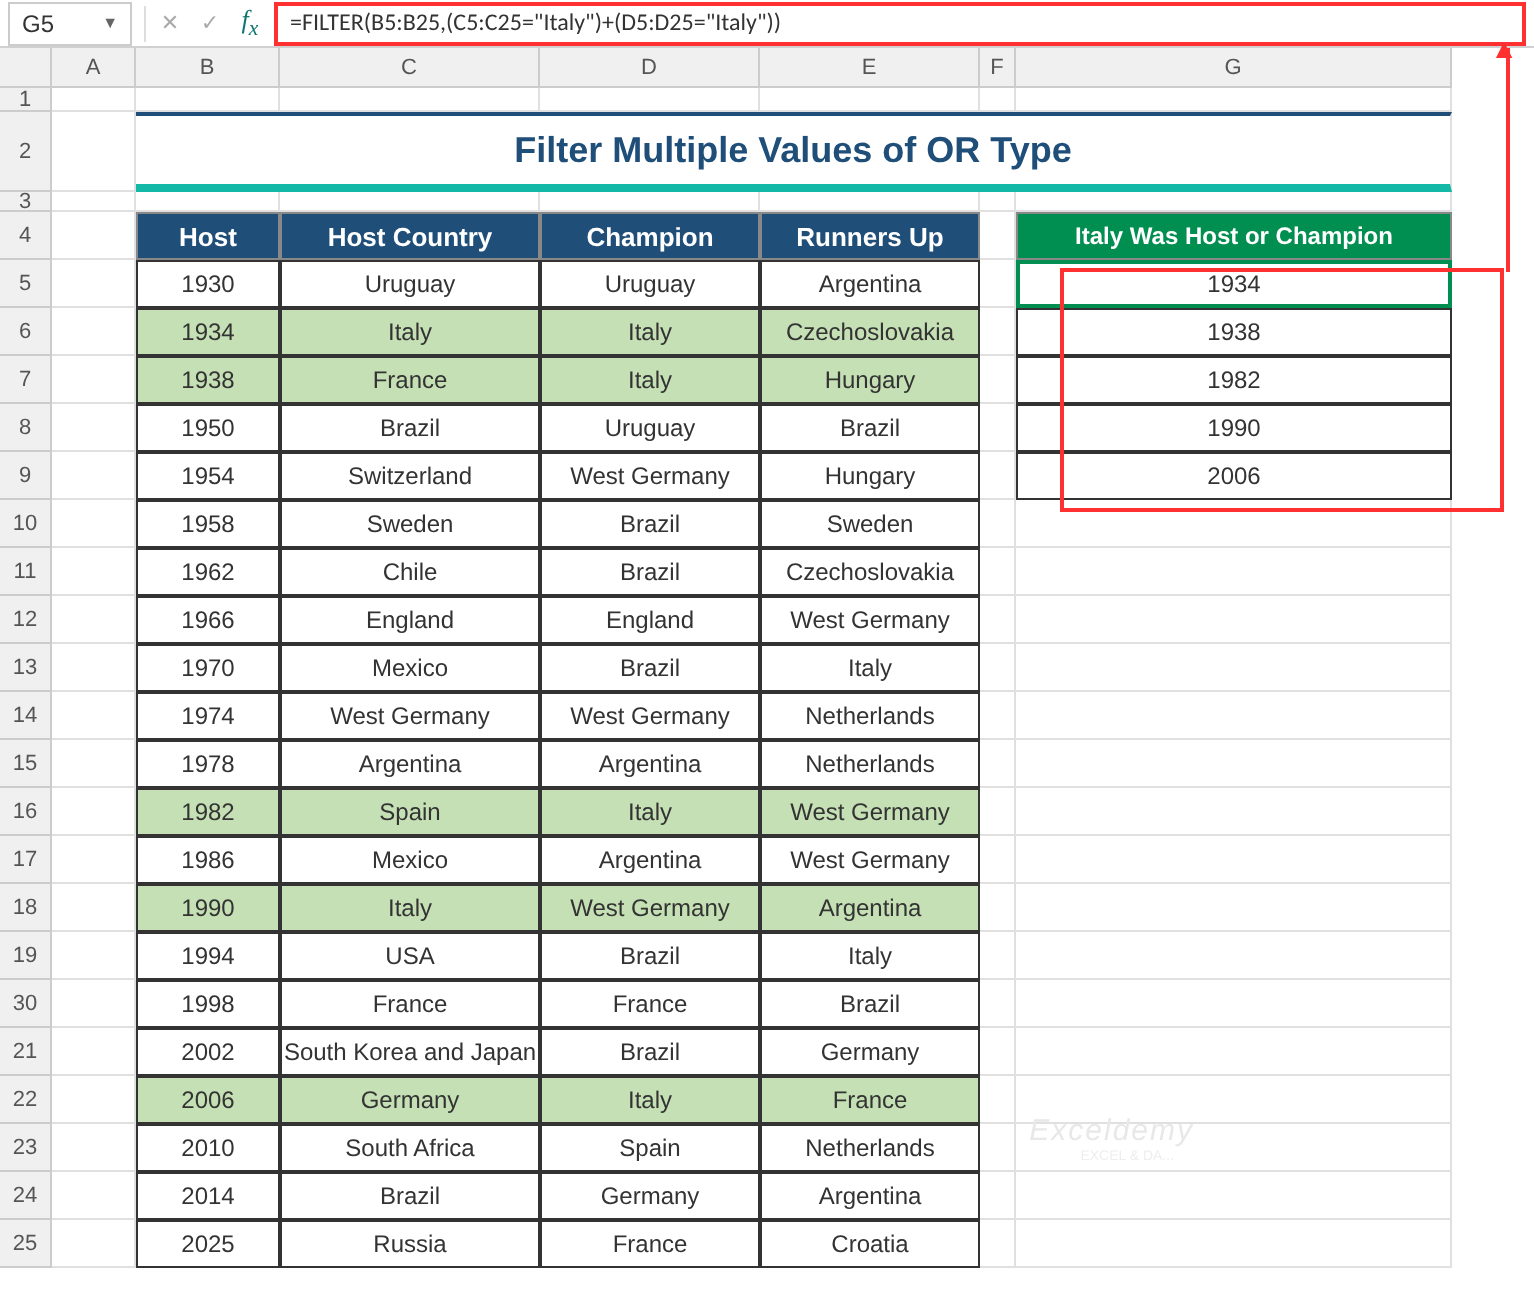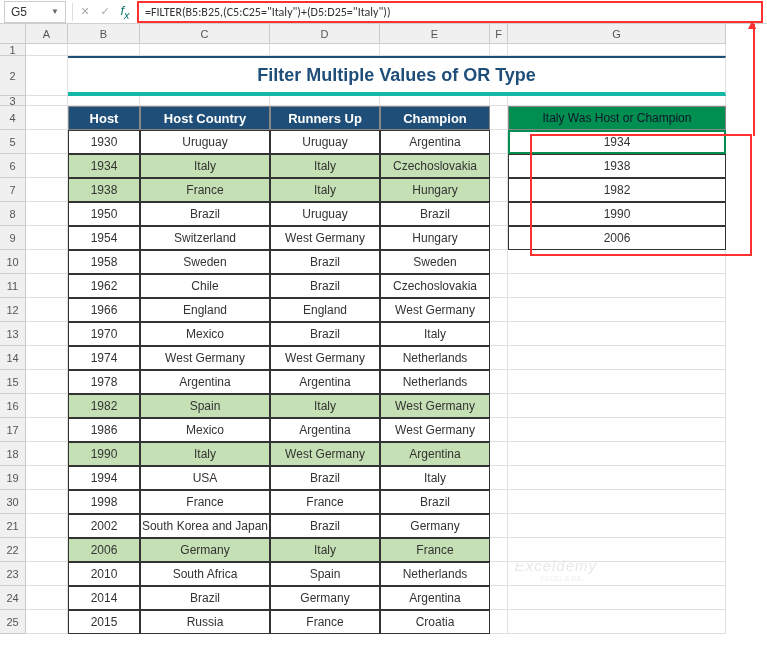--- a/index.html
+++ b/index.html
@@ -6,35 +6,35 @@
 body { font-family: 'Segoe UI', Arial, sans-serif; font-size: 12px; background: #fff; color: #333; width: 767px; }
 
 
 .formula-bar { display: flex; align-items: center; height: 24px; border-bottom: 1px solid #d0d0d0; background: #fff; }
 .name-box { width: 62px; height: 22px; border: 1px solid #ccc; margin: 0 4px; padding: 2px 6px; font-size: 12px; display: flex; align-items: center; justify-content: space-between; }
 .name-box-arrow { font-size: 8px; color: #666; }
 .fb-sep { width: 1px; height: 18px; background: #ddd; margin: 0 2px; }
 .fb-btn { width: 20px; height: 20px; display: inline-flex; align-items: center; justify-content: center; color: #666; font-size: 11px; cursor: pointer; }
 .fb-btn.cancel { color: #aaa; }
 .fb-btn.accept { color: #aaa; }
-.fx { font-style: italic; font-family: Liberation Sans, sans-serif; font-size: 13px; color: #0f766e; }
+.fx { font-style: italic; font-family: Liberation Serif, serif; font-size: 13px; color: #0f766e; }
 .formula-input { flex: 1; height: 22px; border: 2px solid #ff3030; margin: 0 4px 0 2px; padding: 2px 6px; font-size: 12px; font-family: 'Calibri', Arial, sans-serif; display: flex; align-items: center; }
 
 
 .grid { display: grid; grid-template-columns: 26px 42px 72px 130px 110px 110px 18px 218px; position: relative; }
 .corner { background: #f0f0f0; border-right: 1px solid #ccc; border-bottom: 1px solid #ccc; height: 20px; }
 .col-hdr, .row-hdr { background: #f0f0f0; color: #555; font-size: 11px; display: flex; align-items: center; justify-content: center; border-right: 1px solid #ccc; border-bottom: 1px solid #ccc; height: 20px; }
 .row-hdr { height: 24px; }
 .cell { height: 24px; border-right: 1px solid #e0e0e0; border-bottom: 1px solid #e0e0e0; display: flex; align-items: center; justify-content: center; font-family: 'Trebuchet MS', Arial, sans-serif; font-size: 12px; background: #fff; position: relative; }
 .cell.empty { background: #fff; }
 .title-cell { grid-column: 3 / 9; font-family: 'Trebuchet MS', Arial, sans-serif; font-size: 18px; font-weight: bold; color: #1f4e79; background: #fff; border-top: 2px solid #1f4e79; border-bottom: 4px solid #14b8a6; }
 
 
 .tbl-hdr { background: #1f4e79; color: #fff; font-weight: bold; font-size: 13px; border: 1px solid #888; }
-.green-hdr { background: #008f50; color: #0f172a; font-weight: normal; font-size: 12px; border: 1px solid #888; }
+.green-hdr { background: #008f50; color: #ffffff; font-weight: bold; font-size: 12px; border: 1px solid #888; }
 .data-cell { border: 1px solid #333; background: #fff; }
 .hl { background: #c5e0b4; }
 .filter-cell { border: 1px solid #333; background: #fff; }
 .selected { outline: 2px solid #008f50; outline-offset: -2px; }
 
 
 .red-box { position: absolute; border: 2px solid #ff3030; pointer-events: none; }
 .red-arrow { position: absolute; color: #ff3030; font-size: 14px; }
 
 
@@ -85,22 +85,22 @@
     <div class="cell empty" style="height: 10px;"></div>
     <div class="cell empty" style="height: 10px;"></div>
     <div class="cell empty" style="height: 10px;"></div>
     <div class="cell empty" style="height: 10px;"></div>
     <div class="cell empty" style="height: 10px;"></div>
     <div class="cell empty" style="height: 10px;"></div>
     <div class="row-hdr">4</div>
     <div class="cell empty"></div>
     <div class="cell tbl-hdr">Host</div>
     <div class="cell tbl-hdr">Host Country</div>
+    <div class="cell tbl-hdr">Champion</div>
     <div class="cell tbl-hdr">Runners Up</div>
-    <div class="cell tbl-hdr">Champion</div>
     <div class="cell empty"></div>
     <div class="cell green-hdr">Italy Was Host or Champion</div>
     <div class="row-hdr">5</div>
     <div class="cell empty"></div>
     <div class="cell data-cell">1930</div>
     <div class="cell data-cell">Uruguay</div>
     <div class="cell data-cell">Uruguay</div>
     <div class="cell data-cell">Argentina</div>
     <div class="cell empty"></div>
     <div class="cell filter-cell selected">1934</div>
@@ -251,21 +251,21 @@
     <div class="row-hdr">24</div>
     <div class="cell empty"></div>
     <div class="cell data-cell">2014</div>
     <div class="cell data-cell">Brazil</div>
     <div class="cell data-cell">Germany</div>
     <div class="cell data-cell">Argentina</div>
     <div class="cell empty"></div>
     <div class="cell empty"></div>
     <div class="row-hdr">25</div>
     <div class="cell empty"></div>
-    <div class="cell data-cell">2015</div>
+    <div class="cell data-cell">2025</div>
     <div class="cell data-cell">Russia</div>
     <div class="cell data-cell">France</div>
     <div class="cell data-cell">Croatia</div>
     <div class="cell empty"></div>
     <div class="cell empty"></div>
     <div class="red-box" style="left: 530px; top: 110px; width: 222px; height: 122px;"></div>
     <div class="red-arrow" style="right: 8px; top: -8px;">▲</div>
     <div style="position: absolute; right: 12px; top: 0px; width: 2px; height: 112px; background: rgb(255, 48, 48);"></div>
     <div class="watermark">Exceldemy</div>
     <div class="watermark-sub">EXCEL &amp; DA...</div>

